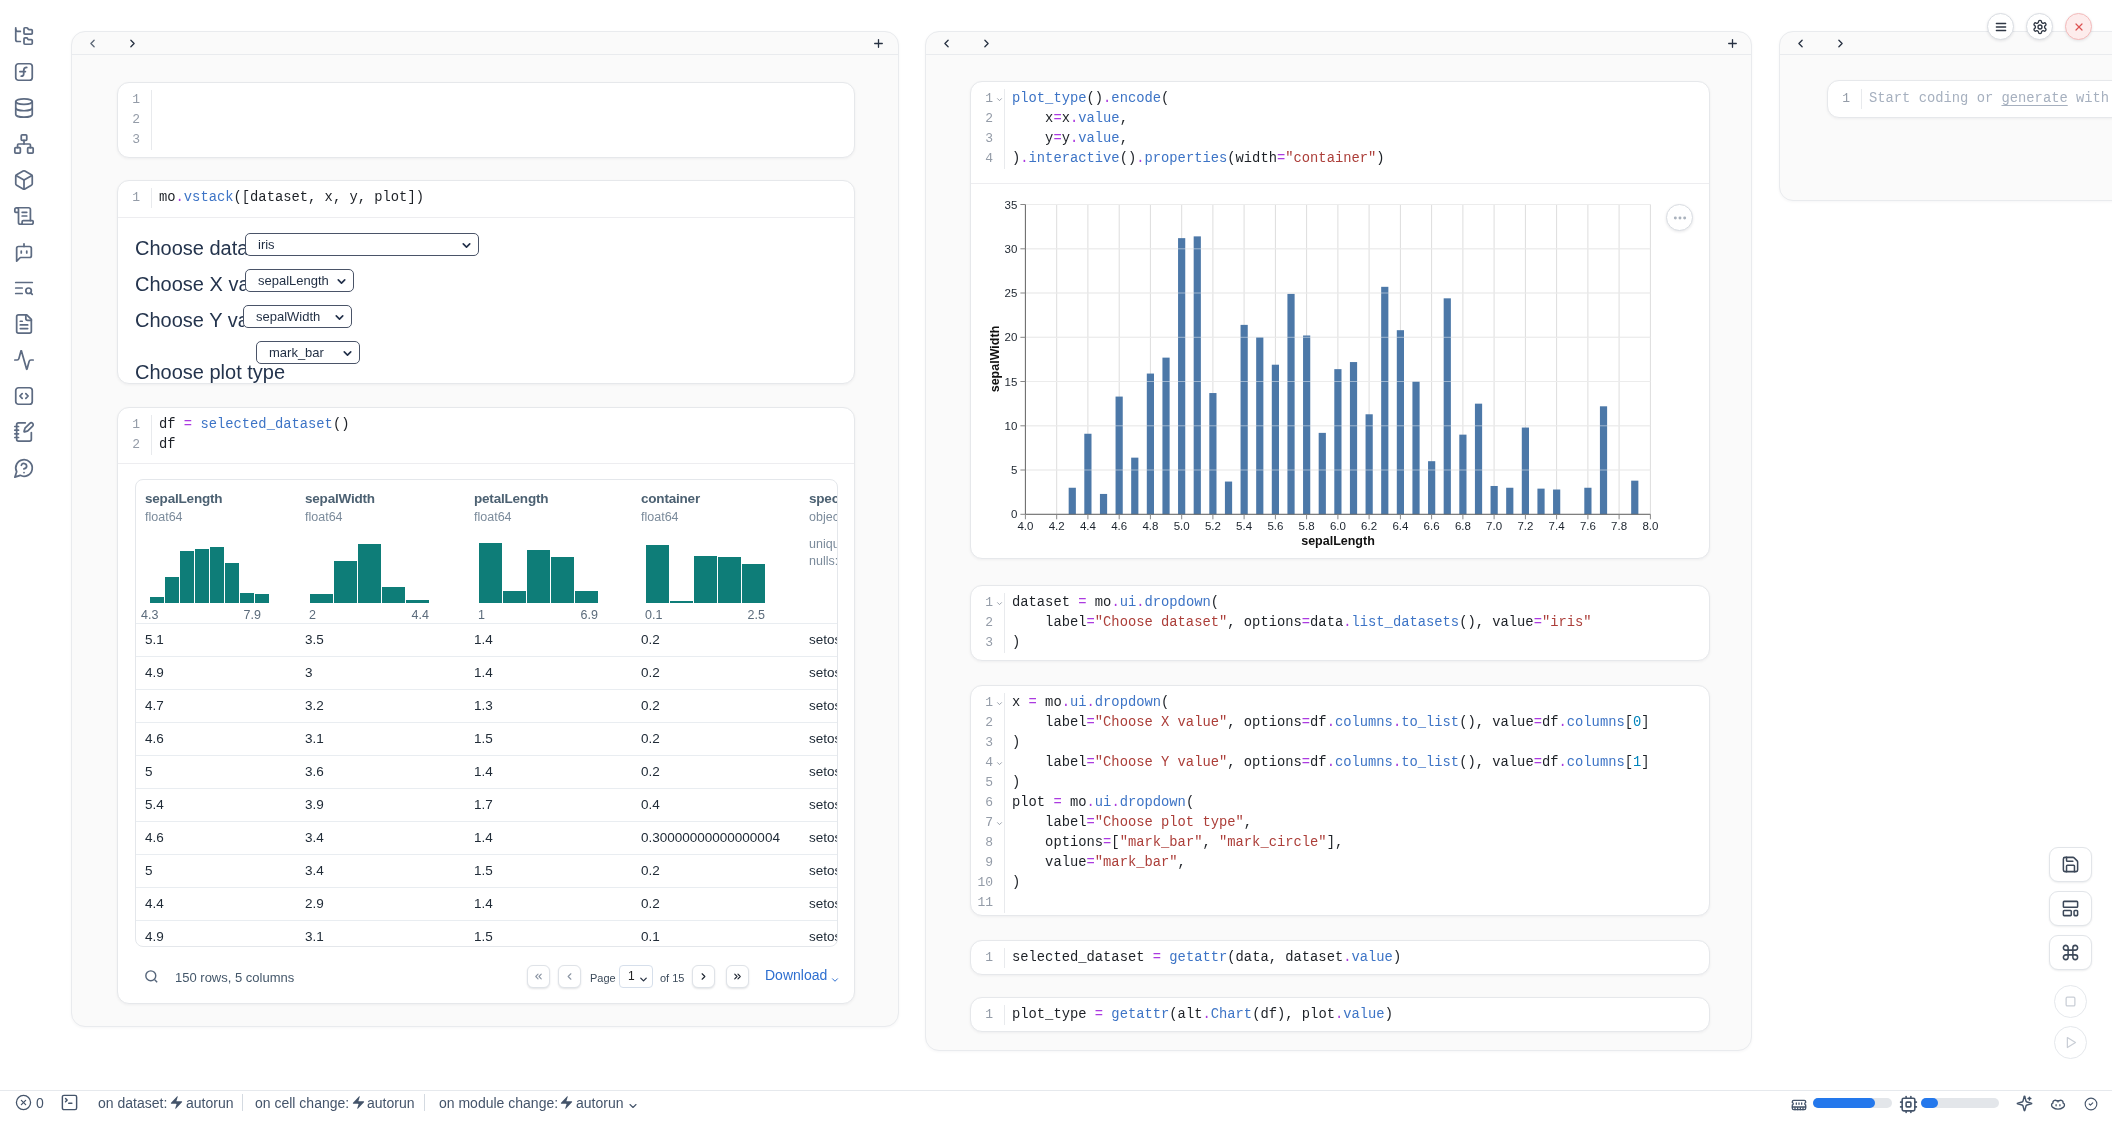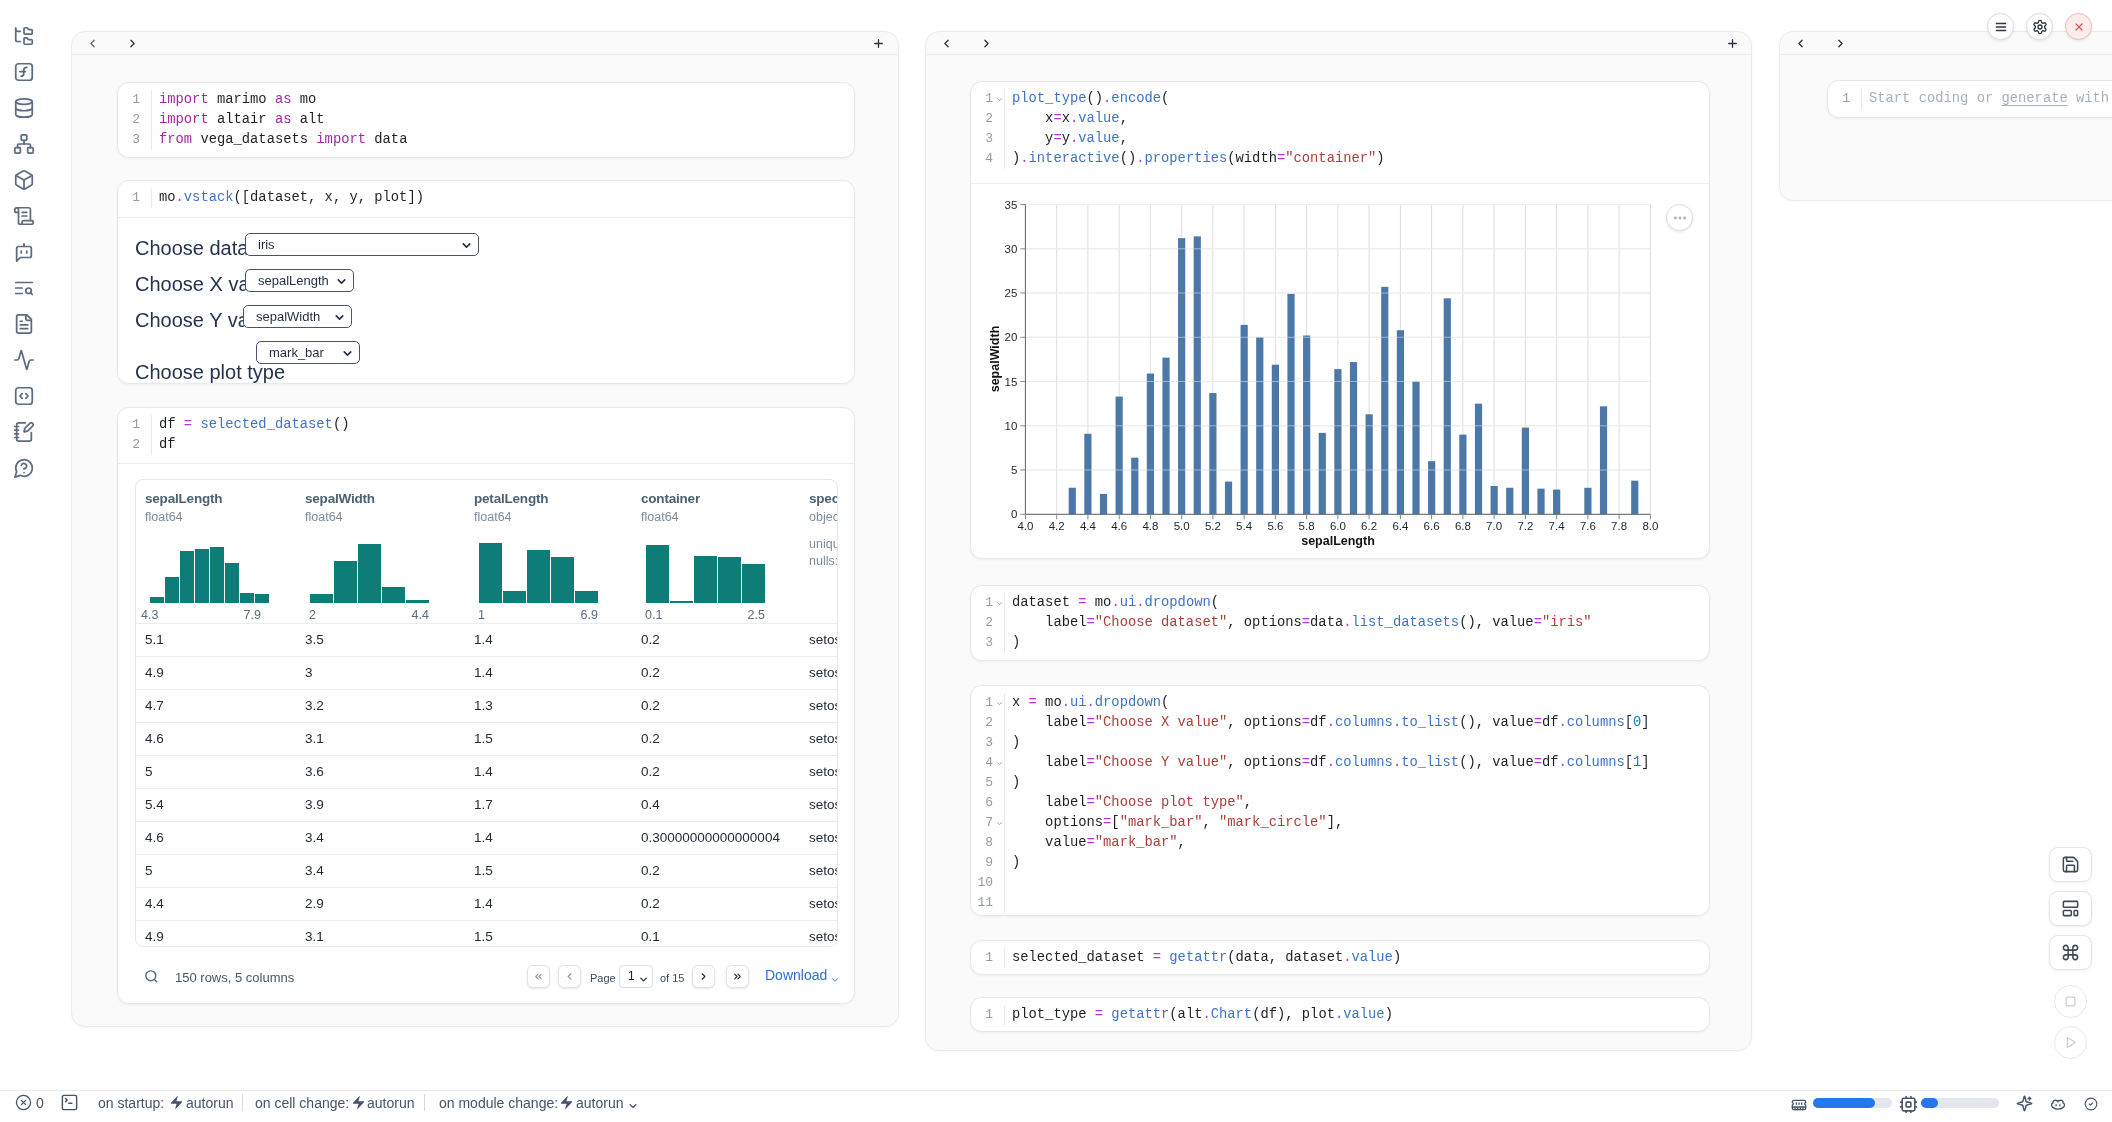--- a/index.html
+++ b/index.html
@@ -122,25 +122,20 @@
     <svg class="abs" style="left:800px;top:5px" width="13" height="13" viewBox="0 0 24 24" fill="none" stroke="#273142" stroke-width="2.4" stroke-linecap="round">
       <path d="M5 12h14"></path>
       <path d="M12 5v14"></path>
     </svg>
     <div class="cell" style="left:45px;top:50px;width:738px;height:76px">
       <div class="code" style="padding-top:7px;padding-bottom:7px">
         <div class="gutter">
           <div class="ln"><span>1</span></div>
           <div class="ln"><span>2</span></div>
           <div class="ln"><span>3</span></div>
-        </div>
-        <div class="lines">
-          <div class="cl"><span class="K">import</span> marimo <span class="K">as</span> mo</div>
-          <div class="cl"><span class="K">import</span> altair <span class="K">as</span> alt</div>
-          <div class="cl"><span class="K">from</span> vega_datasets <span class="K">import</span> data</div>
         </div>
       </div>
     </div>
     <div class="cell" style="left:45px;top:148px;width:738px;height:204px">
       <div class="code" style="padding-top:7px;padding-bottom:7px">
         <div class="gutter">
           <div class="ln"><span>1</span></div>
         </div>
         <div class="lines">
           <div class="cl">mo<span class="O">.</span><span class="F">vstack</span>([dataset, x, y, plot])</div>
@@ -543,20 +538,21 @@
           <div class="ln"><span>9</span></div>
           <div class="ln"><span>10</span></div>
           <div class="ln"><span>11</span></div>
         </div>
         <div class="lines">
           <div class="cl">x <span class="O">=</span> mo<span class="O">.</span><span class="F">ui</span><span class="O">.</span><span class="F">dropdown</span>(</div>
           <div class="cl">    label<span class="O">=</span><span class="S">"Choose X value"</span>, options<span class="O">=</span>df<span class="O">.</span><span class="F">columns</span><span class="O">.</span><span class="F">to_list</span>(), value<span class="O">=</span>df<span class="O">.</span><span class="F">columns</span>[<span class="N">0</span>]</div>
           <div class="cl">)</div>
           <div class="cl">    label<span class="O">=</span><span class="S">"Choose Y value"</span>, options<span class="O">=</span>df<span class="O">.</span><span class="F">columns</span><span class="O">.</span><span class="F">to_list</span>(), value<span class="O">=</span>df<span class="O">.</span><span class="F">columns</span>[<span class="N">1</span>]</div>
           <div class="cl">)</div>
+          <div class="cl">plot <span class="O">=</span> mo<span class="O">.</span><span class="F">ui</span><span class="O">.</span><span class="F">dropdown</span>(</div>
           <div class="cl">    label<span class="O">=</span><span class="S">"Choose plot type"</span>,</div>
           <div class="cl">    options<span class="O">=</span>[<span class="S">"mark_bar"</span>, <span class="S">"mark_circle"</span>],</div>
           <div class="cl">    value<span class="O">=</span><span class="S">"mark_bar"</span>,</div>
           <div class="cl">)</div>
         </div>
       </div>
     </div>
     <div class="cell" style="left:44px;top:908px;width:740px;height:35px">
       <div class="code" style="padding-top:7px;padding-bottom:7px">
         <div class="gutter">
@@ -654,21 +650,21 @@
     <circle cx="12" cy="12" r="10"></circle>
     <path d="m15 9-6 6"></path>
     <path d="m9 9 6 6"></path>
   </svg>
 <div class="abs sbtext" style="left:36px;top:1095px">0</div>
 <svg class="abs" style="left:60px;top:1093px" width="19" height="19" viewBox="0 0 24 24" fill="none" stroke="#44546a" stroke-width="1.8" stroke-linecap="round" stroke-linejoin="round">
     <path d="m7 11 2-2-2-2"></path>
     <path d="M11 13h4"></path>
     <rect x="3" y="3" width="18" height="18" rx="2"></rect>
   </svg>
-<div class="abs sbtext" style="left:98px;top:1095px">on startup:</div>
+<div class="abs sbtext" style="left:98px;top:1095px">on dataset:</div>
 <svg class="abs" style="left:169px;top:1095px" width="15" height="15" viewBox="0 0 24 24" fill="#44546a" stroke="none" stroke-width="0" stroke-linecap="round" stroke-linejoin="round">
     <path d="M4 14a1 1 0 0 1-.78-1.63l9.9-10.2a.5.5 0 0 1 .86.46l-1.92 6.02A1 1 0 0 0 13 10h7a1 1 0 0 1 .78 1.63l-9.9 10.2a.5.5 0 0 1-.86-.46l1.92-6.02A1 1 0 0 0 11 14z"></path>
   </svg>
 <div class="abs sbtext" style="left:186px;top:1095px">autorun</div>
 <div class="abs" style="left:242px;top:1094px;width:1px;height:17px;background:#d4dae1"></div>
 <div class="abs sbtext" style="left:255px;top:1095px">on cell change:</div>
 <svg class="abs" style="left:351px;top:1095px" width="15" height="15" viewBox="0 0 24 24" fill="#44546a" stroke="none" stroke-width="0" stroke-linecap="round" stroke-linejoin="round">
     <path d="M4 14a1 1 0 0 1-.78-1.63l9.9-10.2a.5.5 0 0 1 .86.46l-1.92 6.02A1 1 0 0 0 13 10h7a1 1 0 0 1 .78 1.63l-9.9 10.2a.5.5 0 0 1-.86-.46l1.92-6.02A1 1 0 0 0 11 14z"></path>
   </svg>
 <div class="abs sbtext" style="left:367px;top:1095px">autorun</div>

